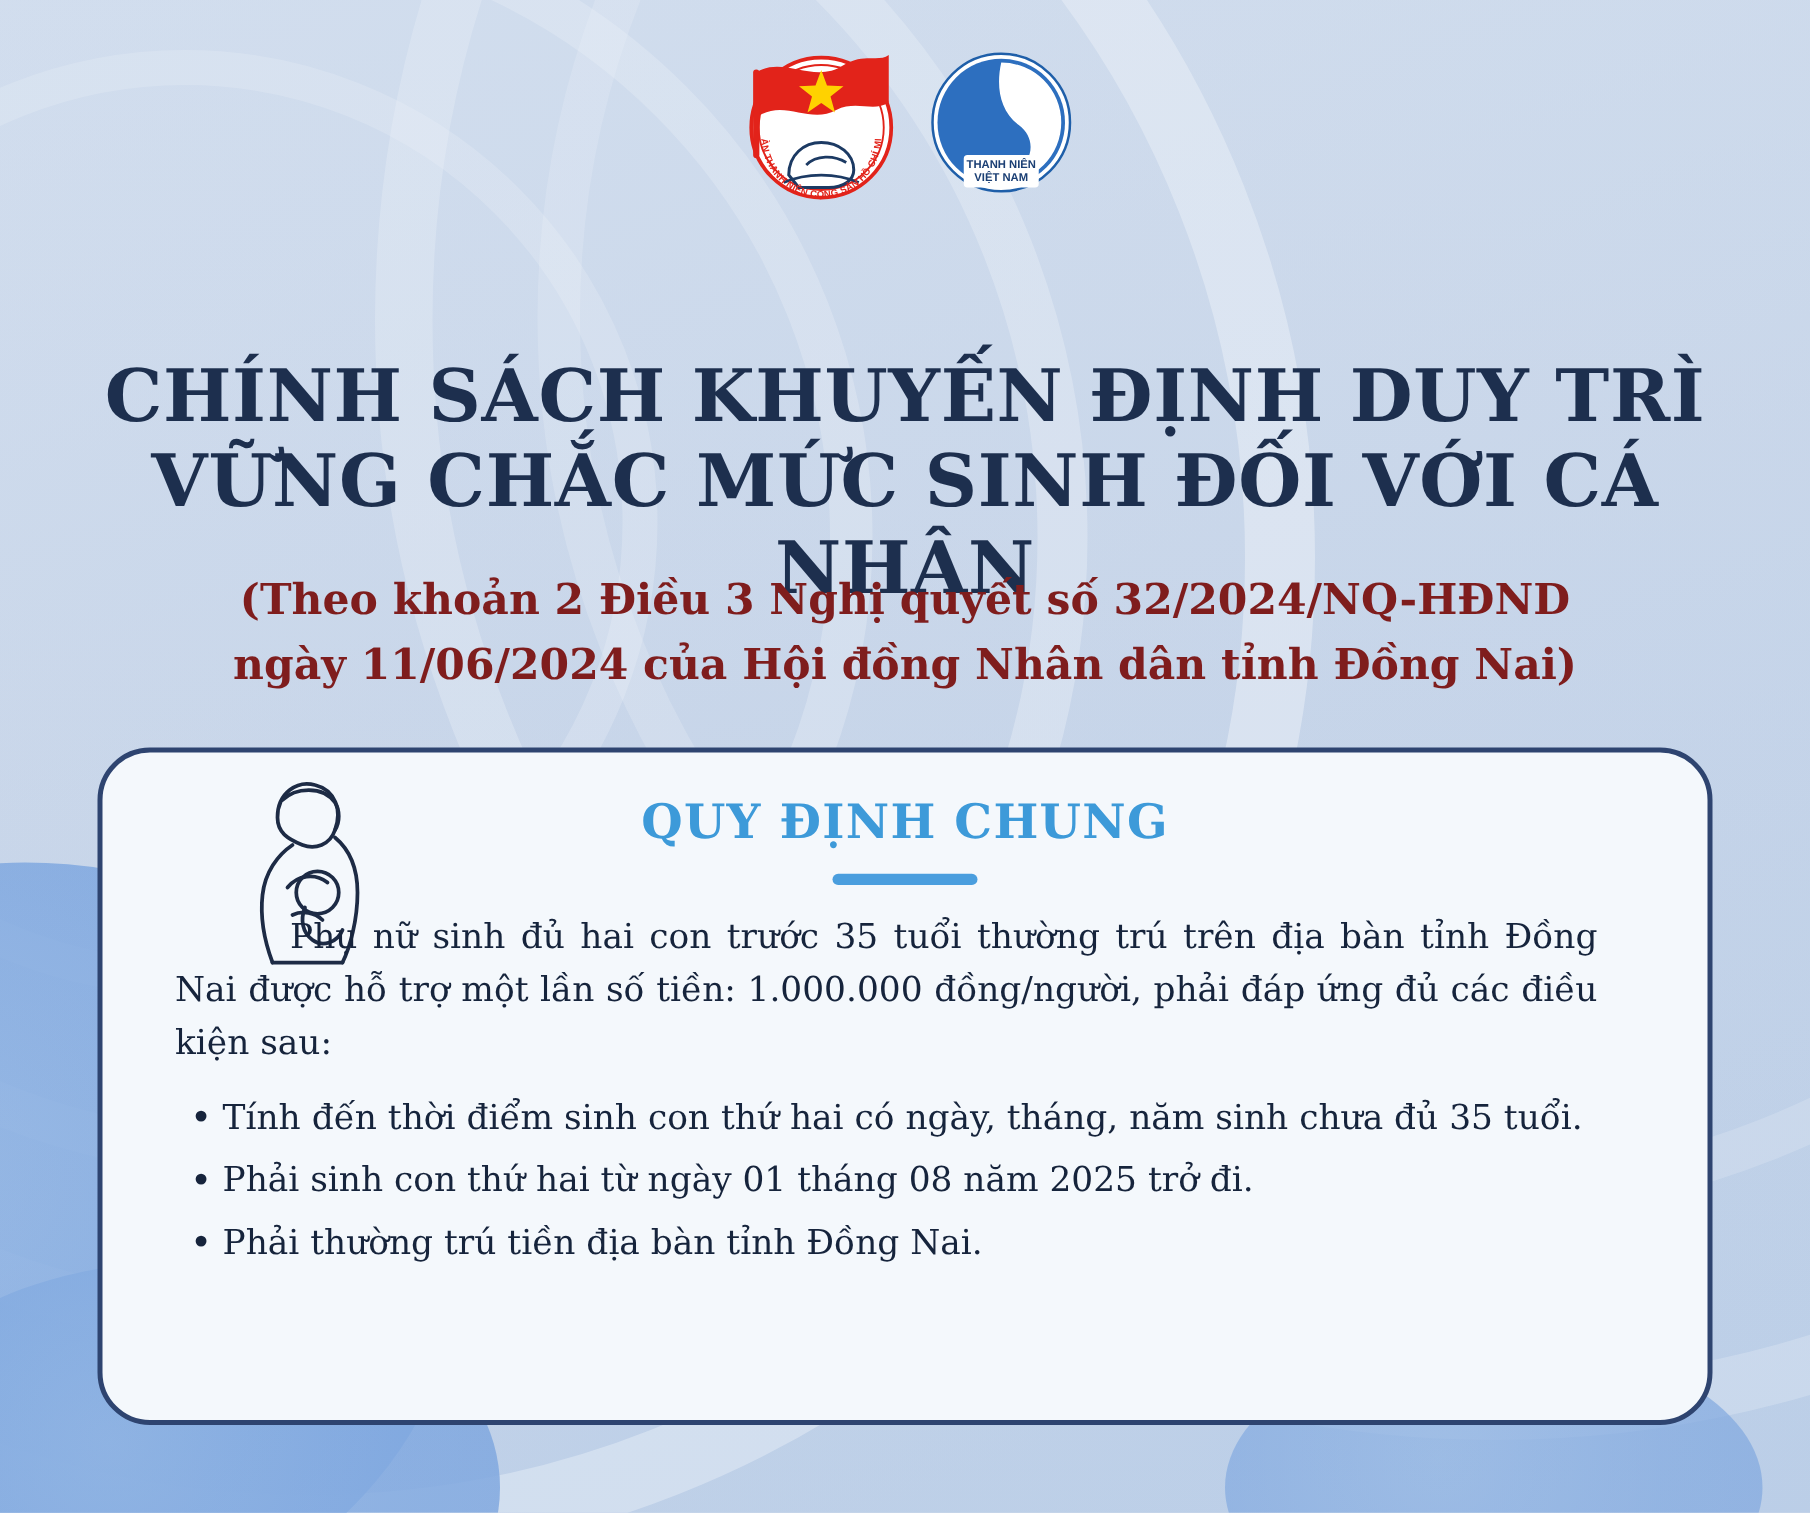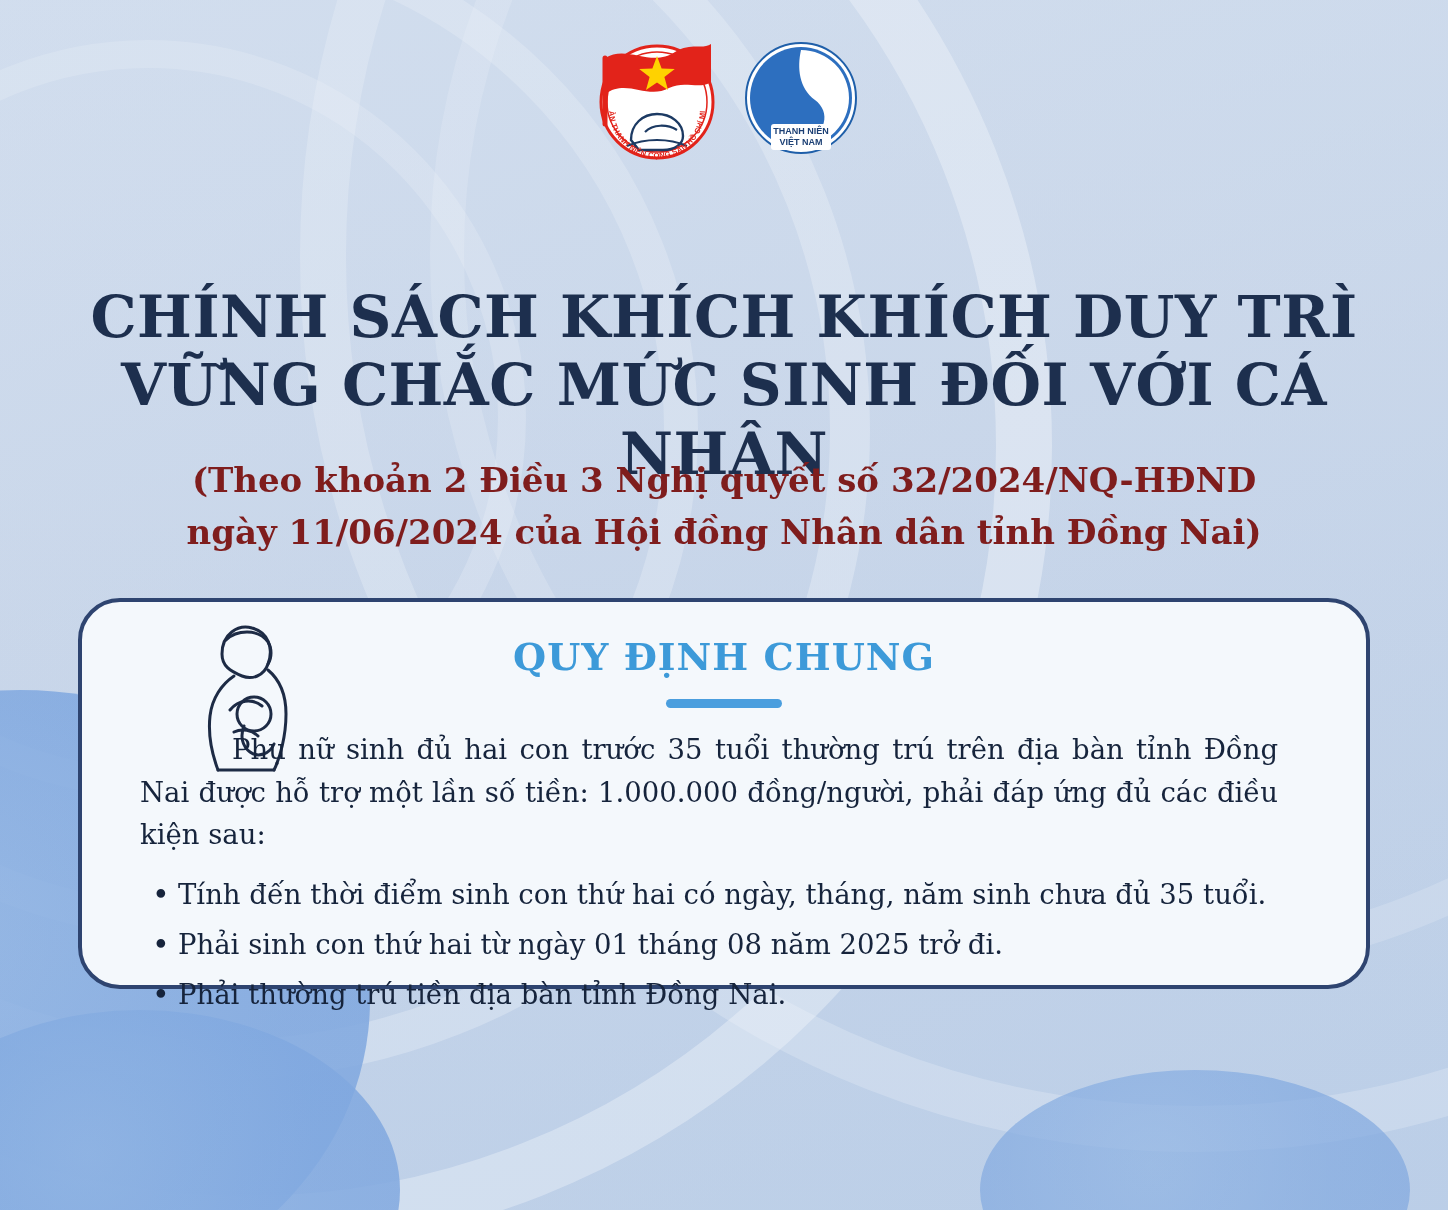--- a/index.html
+++ b/index.html
@@ -108,21 +108,21 @@
     font-weight: bold;
     font-size: 34px;
     line-height: 1.52;
   }
 
   .card {
     position: absolute;
     left: 78px;
     top: 598px;
     width: 1292px;
-    height: 391px;
+    height: 542px;
     background: #f4f8fc;
     border: 4px solid #2e4470;
     border-radius: 42px;
     box-sizing: border-box;
   }
 
   .card-title {
     text-align: center;
     color: #3d9ad9;
     font-family: "DejaVu Serif", serif;
@@ -226,21 +226,21 @@
       <path d="M60 12 A48 48 0 0 1 60 108 C86 96, 90 74, 74 62 C58 50, 56 30, 60 12 Z" fill="#ffffff"></path>
       <polygon fill="#ffffff" points="84,24 86.6,31.5 94.5,31.8 88.3,36.7 90.4,44.4 84,39.8 77.6,44.4 79.7,36.7 73.5,31.8 81.4,31.5"></polygon>
       <rect x="30" y="86" width="60" height="26" rx="3" fill="#ffffff"></rect>
       <text x="60" y="96" text-anchor="middle" font-family="'Liberation Sans',sans-serif" font-size="9" font-weight="bold" fill="#1b3f74">THANH NIÊN</text>
       <text x="60" y="107" text-anchor="middle" font-family="'Liberation Sans',sans-serif" font-size="9" font-weight="bold" fill="#1b3f74">VIỆT NAM</text>
     </svg>
   </div>
 
 
   <div class="headline">
-    <span class="l1">CHÍNH SÁCH KHÍCH KHÍCH DUY TRÌ</span>
+    <span class="l1">CHÍNH SÁCH KHUYẾN ĐỊNH DUY TRÌ</span>
     <span class="l2">VỮNG CHẮC MỨC SINH ĐỐI VỚI CÁ NHÂN</span>
   </div>
 
   <div class="subhead">
     <div>(Theo khoản 2 Điều 3 Nghị quyết số 32/2024/NQ-HĐND</div>
     <div>ngày 11/06/2024 của Hội đồng Nhân dân tỉnh Đồng Nai)</div>
   </div>
 
   <div class="card">
 

